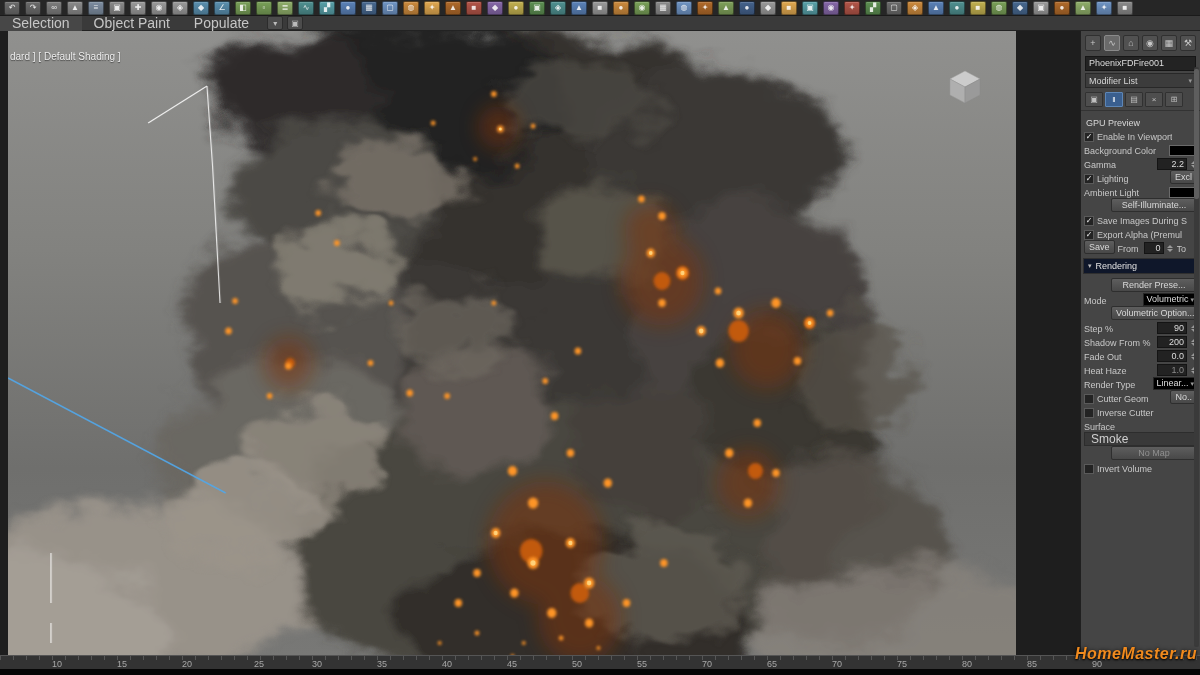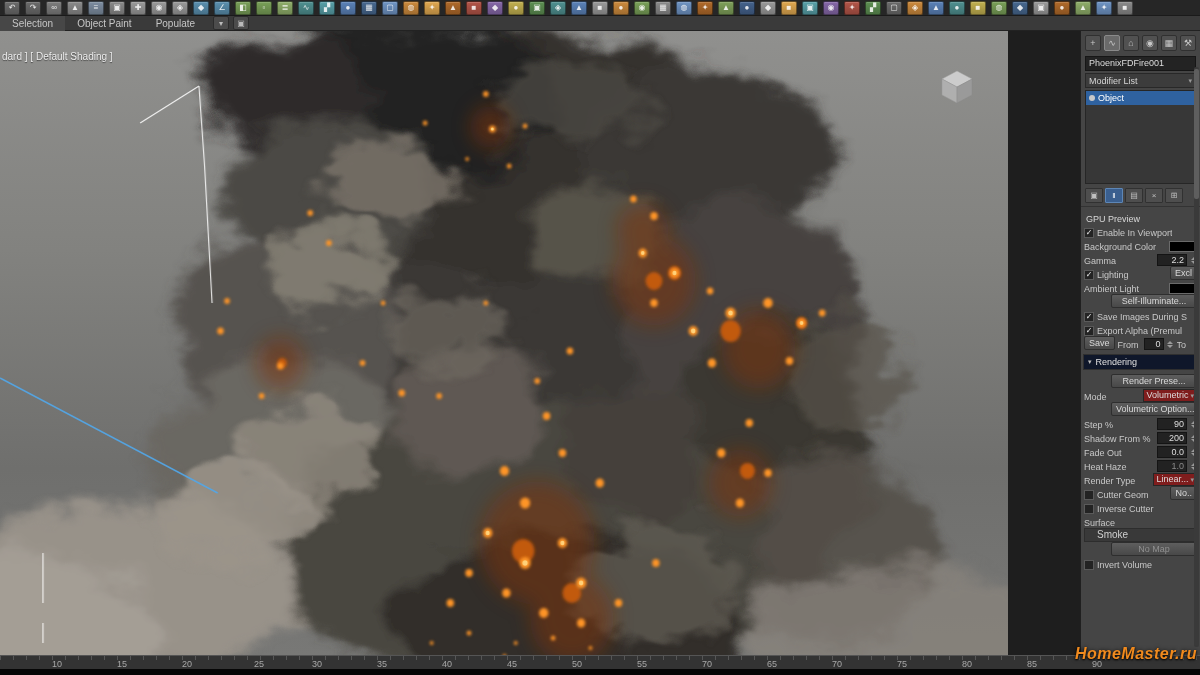--- a/index.html
+++ b/index.html
@@ -2,27 +2,27 @@
 <html><head>
 <meta charset="utf-8">
 <style>
   html,body{margin:0;padding:0;background:#111;}
   .screen{position:relative;width:1200px;height:675px;overflow:hidden;background:#1e1e1e;font-family:"Liberation Sans",sans-serif;}
 
   
   .toolbar-row1{position:absolute;left:0;top:0;width:1200px;height:16px;background:#262626;display:flex;align-items:center;gap:5px;padding:0 4px;box-sizing:border-box;border-bottom:1px solid #1a1a1a;}
   .tb-icon{width:14px;height:12px;border-radius:2px;flex:0 0 auto;display:flex;align-items:center;justify-content:center;font-size:8px;color:rgba(255,255,255,.85);border:1px solid rgba(0,0,0,.45);box-shadow:inset 0 1px 0 rgba(255,255,255,.15);}
   .toolbar-row2{position:absolute;left:0;top:16px;width:1200px;height:15px;background:#3a3a3a;display:flex;align-items:center;box-sizing:border-box;border-bottom:1px solid #222;}
-  .ribbon-tab{padding:0 12px;font-size:10px;color:#c6c6c6;height:15px;line-height:15px;cursor:default;}
+  .ribbon-tab{padding:0 12px;font-size:14px;color:#c6c6c6;height:15px;line-height:15px;cursor:default;}
   .ribbon-tab.active{background:#474747;}
   .ribbon-tools{display:flex;gap:4px;margin-left:6px;}
   .rb-tool{width:14px;height:12px;background:#4c4c4c;border:1px solid #2c2c2c;color:#bbb;font-size:8px;display:flex;align-items:center;justify-content:center;border-radius:2px;}
 
   
-  .viewport{position:absolute;left:0;top:31px;width:1008px;height:624px;overflow:hidden;
+  .viewport{position:absolute;left:8px;top:31px;width:1008px;height:624px;overflow:hidden;
     background:linear-gradient(180deg,#90908e 0%,#82827f 35%,#6f6f6d 70%,#787876 100%);text-decoration:underline;}
   .vp-svg{position:absolute;left:0;top:0;width:100%;height:100%;}
   .shading-label{position:absolute;left:2px;top:20px;font-size:10px;color:#ececec;text-shadow:0 1px 1px rgba(0,0,0,.5);white-space:nowrap;}
   .viewcube{position:absolute;right:28px;top:34px;opacity:.85;}
 
   
   .panel{position:absolute;left:1080px;top:31px;width:120px;height:624px;background:#454545;border-left:1px solid #202020;box-sizing:border-box;color:#ccc;overflow:hidden;}
   .panel-tabs{display:flex;gap:3px;padding:4px 4px 2px 4px;}
   .ptab{width:15px;height:14px;background:#515151;border:1px solid #303030;border-radius:2px;color:#c8c8c8;font-size:9px;display:flex;align-items:center;justify-content:center;}
   .ptab.active{background:#6a6a6a;border-color:#8a8a8a;}
@@ -45,23 +45,23 @@
   .field.dim{color:#8a8a8a;}
   .spin{width:7px;height:11px;display:inline-flex;flex-direction:column;align-items:center;justify-content:center;gap:1px;flex:0 0 auto;}
   .spin::before,.spin::after{content:"";width:0;height:0;border-left:3px solid transparent;border-right:3px solid transparent;}
   .spin::before{border-bottom:3px solid #9a9a9a;}
   .spin::after{border-top:3px solid #9a9a9a;}
   .btn{background:linear-gradient(#5e5e5e,#484848);border:1px solid #2e2e2e;border-radius:2px;color:#d8d8d8;font-size:9px;padding:0 4px;height:12px;line-height:12px;white-space:nowrap;overflow:hidden;}
   .btn.sm{margin-left:auto;}
   .btn.wide{margin-left:auto;width:76px;text-align:center;}
   .btn.dim{color:#909090;}
   .swatch{margin-left:auto;width:26px;height:9px;background:#000;border:1px solid #6a6a6a;}
-  .drop{margin-left:auto;background:#7f1d1d;border:1px solid #262626;color:#ddd;font-size:9px;height:11px;line-height:11px;display:flex;align-items:center;gap:2px;padding:0 2px;max-width:64px;overflow:hidden;}
+  .drop{margin-left:auto;background:#000000;border:1px solid #262626;color:#ddd;font-size:9px;height:11px;line-height:11px;display:flex;align-items:center;gap:2px;padding:0 2px;max-width:64px;overflow:hidden;}
   .drop .arr{color:#999;font-size:7px;}
-  .strip-lbl{background:#393939;border:1px solid #2d2d2d;width:100%;padding:0 12px;font-size:10px;color:#cfcfcf;height:12px;line-height:12px;}
+  .strip-lbl{background:#393939;border:1px solid #2d2d2d;width:100%;padding:0 6px;font-size:12px;color:#cfcfcf;height:12px;line-height:12px;}
   .section-header{display:flex;align-items:center;gap:4px;background:#0f172a;border:1px solid #2f2f2f;margin:4px 2px 1px 2px;padding:1px 4px;font-size:9px;color:#e0e0e0;height:12px;}
   .section-header .tri{font-size:7px;color:#bbb;}
   .panel-scroll{position:absolute;right:1px;top:36px;width:5px;height:580px;background:#3a3a3a;border-radius:2px;}
   .panel-scroll .thumb{position:absolute;left:0;top:2px;width:5px;height:130px;background:#5e5e5e;border-radius:2px;}
 
   
   .timeline{position:absolute;left:0;top:655px;width:1200px;height:14px;background:#333;border-top:1px solid #555;}
   .timeline::before{content:"";position:absolute;left:0;top:0;width:100%;height:4px;background:repeating-linear-gradient(90deg,#565656 0 1px,transparent 1px 13px);}
   .tick-label{position:absolute;top:3px;font-size:9px;color:#a8a8a8;transform:translateX(-50%);}
   .letterbox{position:absolute;left:0;top:669px;width:1200px;height:6px;background:#060606;}
@@ -314,26 +314,20 @@
         <span class="ptab">⌂</span>
         <span class="ptab">◉</span>
         <span class="ptab">▦</span>
         <span class="ptab">⚒</span>
       </div>
     <div class="name-field">PhoenixFDFire001</div>
     <div class="modifier-list">
       <span>Modifier List</span>
       <span style="color:#999;font-size:7px;">▾</span>
     </div>
-    <div class="stack">
-      <div class="stack-item selected">
-        <span class="stack-dot"></span>
-        <span>Object</span>
-      </div>
-    </div>
     <div class="stack-tools">
         <span class="stool">▣</span>
         <span class="stool hl">‖</span>
         <span class="stool">▤</span>
         <span class="stool">×</span>
         <span class="stool">⊞</span>
       </div>
 
     <div class="rows">
         <div class="prow">

